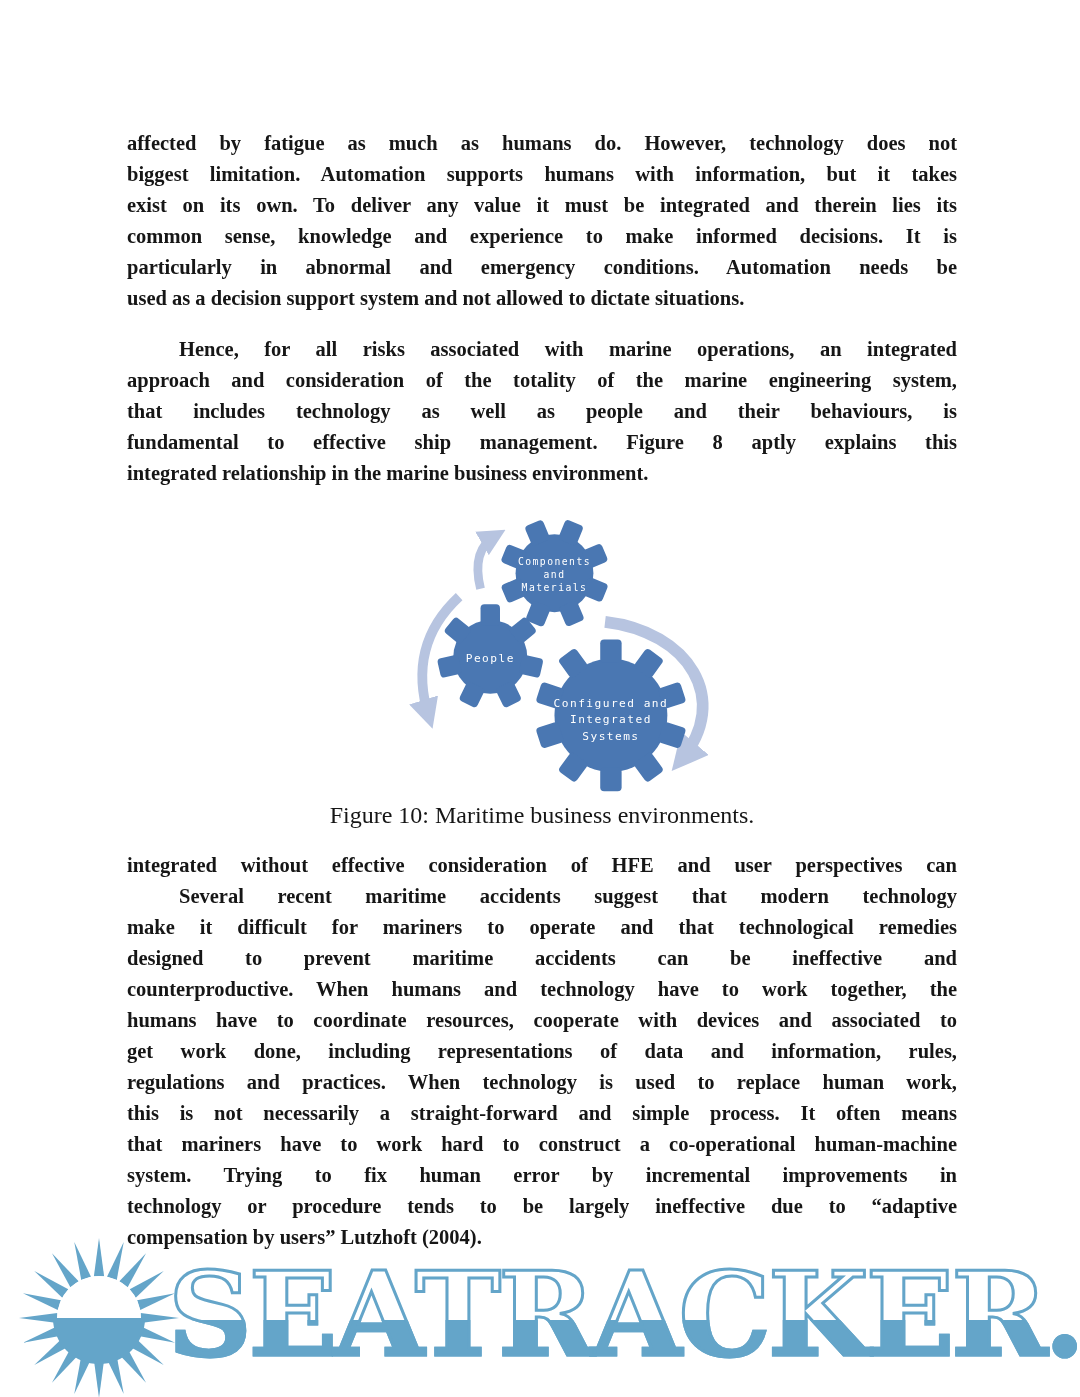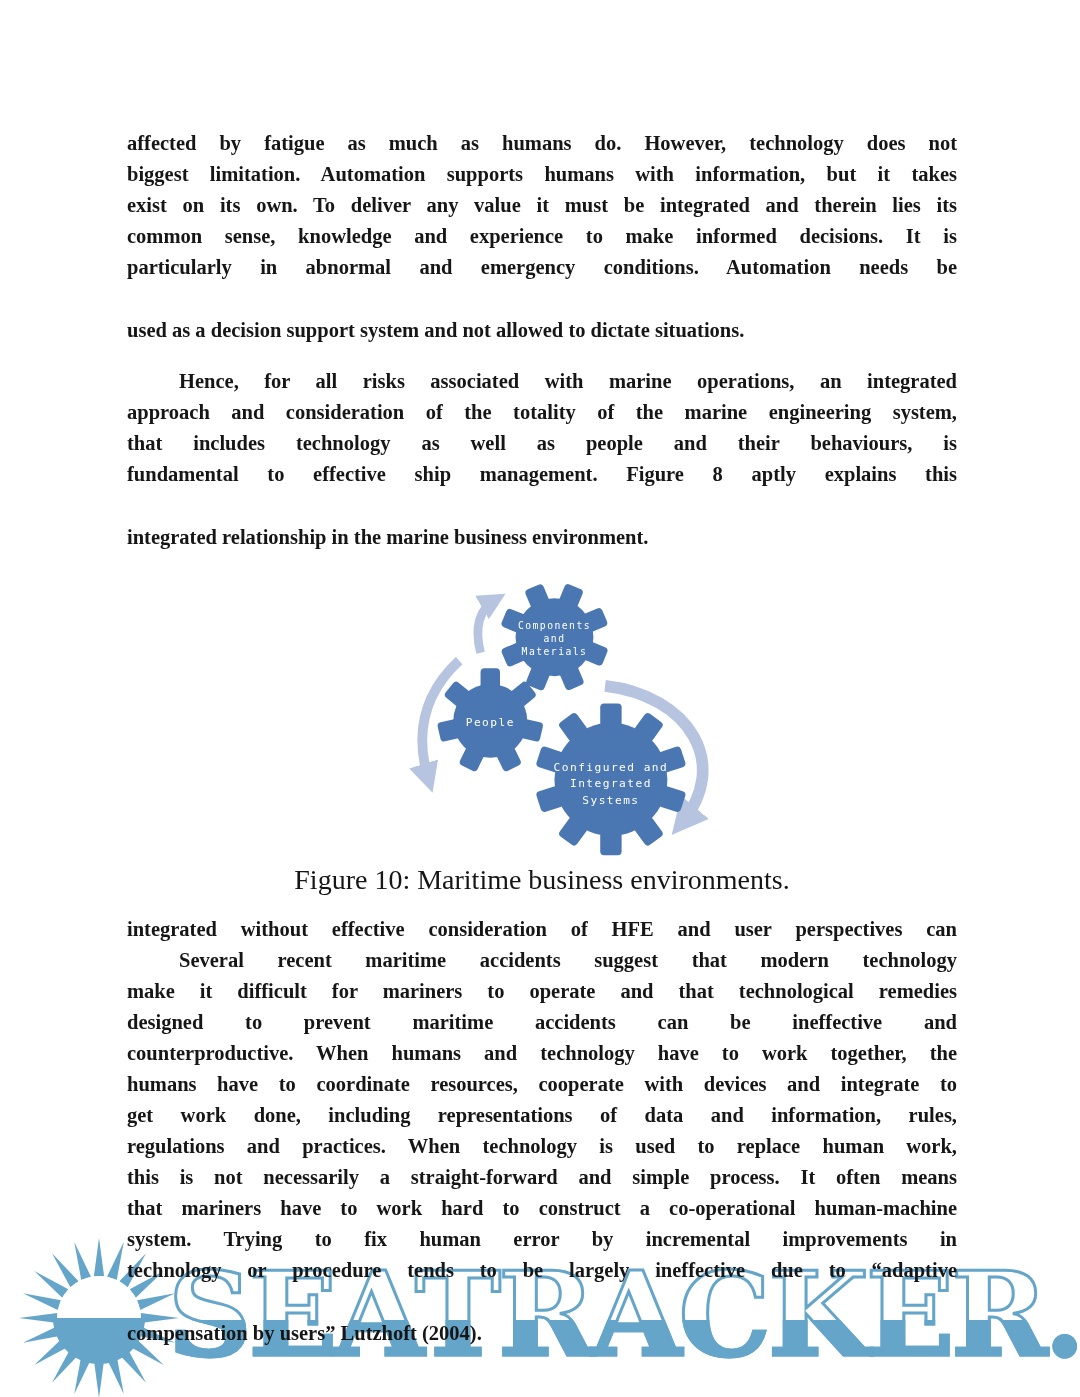--- a/index.html
+++ b/index.html
@@ -3,24 +3,24 @@
 <meta charset="utf-8">
 <style>
   html,body{margin:0;padding:0;}
   body{
     width:1080px;height:1397px;position:relative;background:#ffffff;
     font-family:"Liberation Serif", serif;color:#161616;overflow:hidden;
   }
   .content{position:absolute;left:127px;top:128px;width:830px;z-index:2;}
   .para{font-size:20.5px;line-height:31px;margin:0 0 20px 0;font-weight:bold;}
   .pline{text-align:justify;text-align-last:justify;}
-  .pline.last{text-align-last:left;margin-top:32px;}
+  .pline.last{text-align-last:left;}
   .pline.indent{text-indent:52px;}
   .figure-wrap{width:380px;height:288px;margin:0 0 0 255px;}
-  .caption{text-align:center;font-size:28px;line-height:33px;margin:2px 0 18px 0;}
+  .caption{text-align:center;font-size:24px;line-height:33px;margin:2px 0 18px 0;}
   
   .sun{position:absolute;left:4px;top:1234px;z-index:1;}
   .wm-text{
     position:absolute;left:168px;top:1256px;z-index:1;
     font-family:"DejaVu Serif", serif;font-weight:bold;
     font-size:116px;line-height:1;letter-spacing:-3px;white-space:nowrap;
     color:transparent;
     background:linear-gradient(to bottom,#ffffff 0%,#ffffff 55%,#64a5c9 55%,#64a5c9 100%);
     -webkit-background-clip:text;background-clip:text;
     -webkit-text-stroke:3px #64a5c9;
@@ -142,21 +142,21 @@
 
   <div class="caption">Figure 10: Maritime business environments.</div>
 
   <div id="text-bottom">
       <div class="para">
         <div class="pline">integrated without effective consideration of HFE and user perspectives can</div>
         <div class="pline indent">Several recent maritime accidents suggest that modern technology</div>
         <div class="pline">make it difficult for mariners to operate and that technological remedies</div>
         <div class="pline">designed to prevent maritime accidents can be ineffective and</div>
         <div class="pline">counterproductive. When humans and technology have to work together, the</div>
-        <div class="pline">humans have to coordinate resources, cooperate with devices and integrate to</div>
+        <div class="pline">humans have to coordinate resources, cooperate with devices and associated to</div>
         <div class="pline">get work done, including representations of data and information, rules,</div>
         <div class="pline">regulations and practices. When technology is used to replace human work,</div>
         <div class="pline">this is not necessarily a straight-forward and simple process. It often means</div>
         <div class="pline">that mariners have to work hard to construct a co-operational human-machine</div>
         <div class="pline">system. Trying to fix human error by incremental improvements in</div>
         <div class="pline">technology or procedure tends to be largely ineffective due to “adaptive</div>
         <div class="pline last">compensation by users” Lutzhoft (2004).</div>
       </div>
     </div>
 </div>

